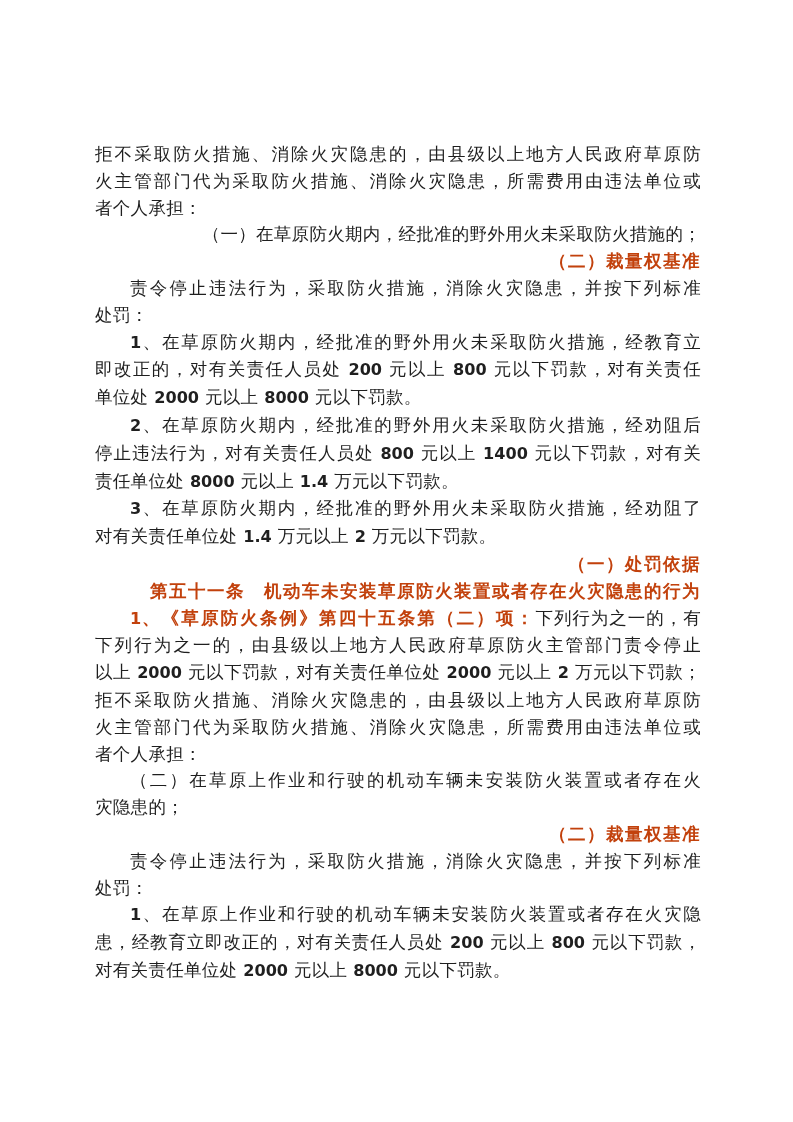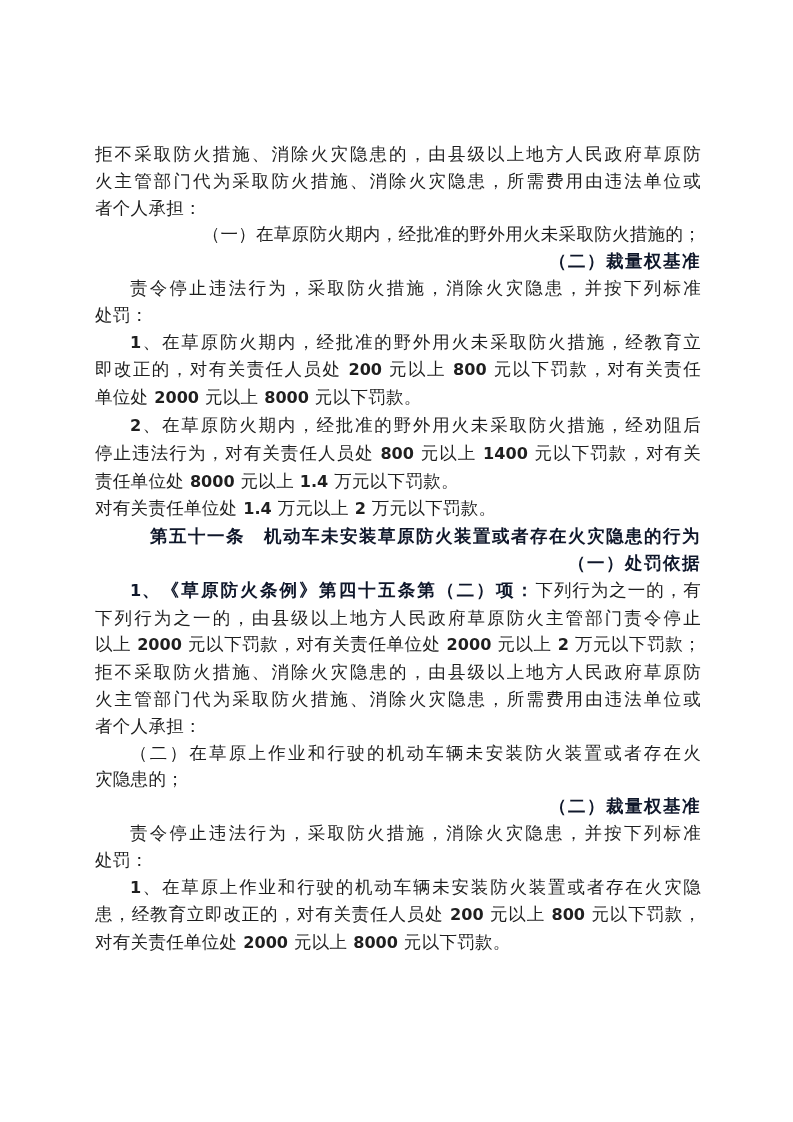--- a/index.html
+++ b/index.html
@@ -33,21 +33,21 @@
     text-align: justify;
     text-align-last: justify;
   }
   .line.ind {
     text-indent: 35px;
     text-align: right;
   }
   .seg.b {
     font-family: "DejaVu Sans", "Liberation Sans", sans-serif;
     font-weight: bold;
-    color: #0f172a;
+    color: #c2410c;
     letter-spacing: 1.5px;
   }
   .num {
     font-family: "DejaVu Sans", "Liberation Sans", sans-serif;
     font-weight: bold;
     font-size: 0.92em;
     letter-spacing: 0;
   }
   .page-number {
     position: absolute;
@@ -70,23 +70,24 @@
       <div class="line ind"><span class="seg">（一）在草原防火期内，经批准的野外用火未采取防火措施的；</span></div>
       <div class="line ind"><span class="seg b">（二）裁量权基准</span></div>
       <div class="line ind just"><span class="seg">责令停止违法行为，采取防火措施，消除火灾隐患，并按下列标准</span></div>
       <div class="line"><span class="seg">处罚：</span></div>
       <div class="line ind just"><span class="seg"><span class="num">1</span>、在草原防火期内，经批准的野外用火未采取防火措施，经教育立</span></div>
       <div class="line just"><span class="seg">即改正的，对有关责任人员处 <span class="num">200</span> 元以上 <span class="num">800</span> 元以下罚款，对有关责任</span></div>
       <div class="line"><span class="seg">单位处 <span class="num">2000</span> 元以上 <span class="num">8000</span> 元以下罚款。</span></div>
       <div class="line ind just"><span class="seg"><span class="num">2</span>、在草原防火期内，经批准的野外用火未采取防火措施，经劝阻后</span></div>
       <div class="line just"><span class="seg">停止违法行为，对有关责任人员处 <span class="num">800</span> 元以上 <span class="num">1400</span> 元以下罚款，对有关</span></div>
       <div class="line"><span class="seg">责任单位处 <span class="num">8000</span> 元以上 <span class="num">1.4</span> 万元以下罚款。</span></div>
+      <div class="line ind just"><span class="seg"><span class="num">3</span>、在草原防火期内，经批准的野外用火未采取防火措施，经劝阻了</span></div>
       <div class="line"><span class="seg">对有关责任单位处 <span class="num">1.4</span> 万元以上 <span class="num">2</span> 万元以下罚款。</span></div>
+      <div class="line ind"><span class="seg b">（一）处罚依据</span></div>
       <div class="line ind"><span class="seg b">第五十一条　机动车未安装草原防火装置或者存在火灾隐患的行为</span></div>
-      <div class="line ind"><span class="seg b">（一）处罚依据</span></div>
       <div class="line ind just"><span class="seg b"><span class="num">1</span>、《草原防火条例》第四十五条第（二）项：</span><span class="seg">下列行为之一的，有</span></div>
       <div class="line just"><span class="seg">下列行为之一的，由县级以上地方人民政府草原防火主管部门责令停止</span></div>
       <div class="line just"><span class="seg">以上 <span class="num">2000</span> 元以下罚款，对有关责任单位处 <span class="num">2000</span> 元以上 <span class="num">2</span> 万元以下罚款；</span></div>
       <div class="line just"><span class="seg">拒不采取防火措施、消除火灾隐患的，由县级以上地方人民政府草原防</span></div>
       <div class="line just"><span class="seg">火主管部门代为采取防火措施、消除火灾隐患，所需费用由违法单位或</span></div>
       <div class="line"><span class="seg">者个人承担：</span></div>
       <div class="line ind just"><span class="seg">（二）在草原上作业和行驶的机动车辆未安装防火装置或者存在火</span></div>
       <div class="line"><span class="seg">灾隐患的；</span></div>
       <div class="line ind"><span class="seg b">（二）裁量权基准</span></div>
       <div class="line ind just"><span class="seg">责令停止违法行为，采取防火措施，消除火灾隐患，并按下列标准</span></div>

